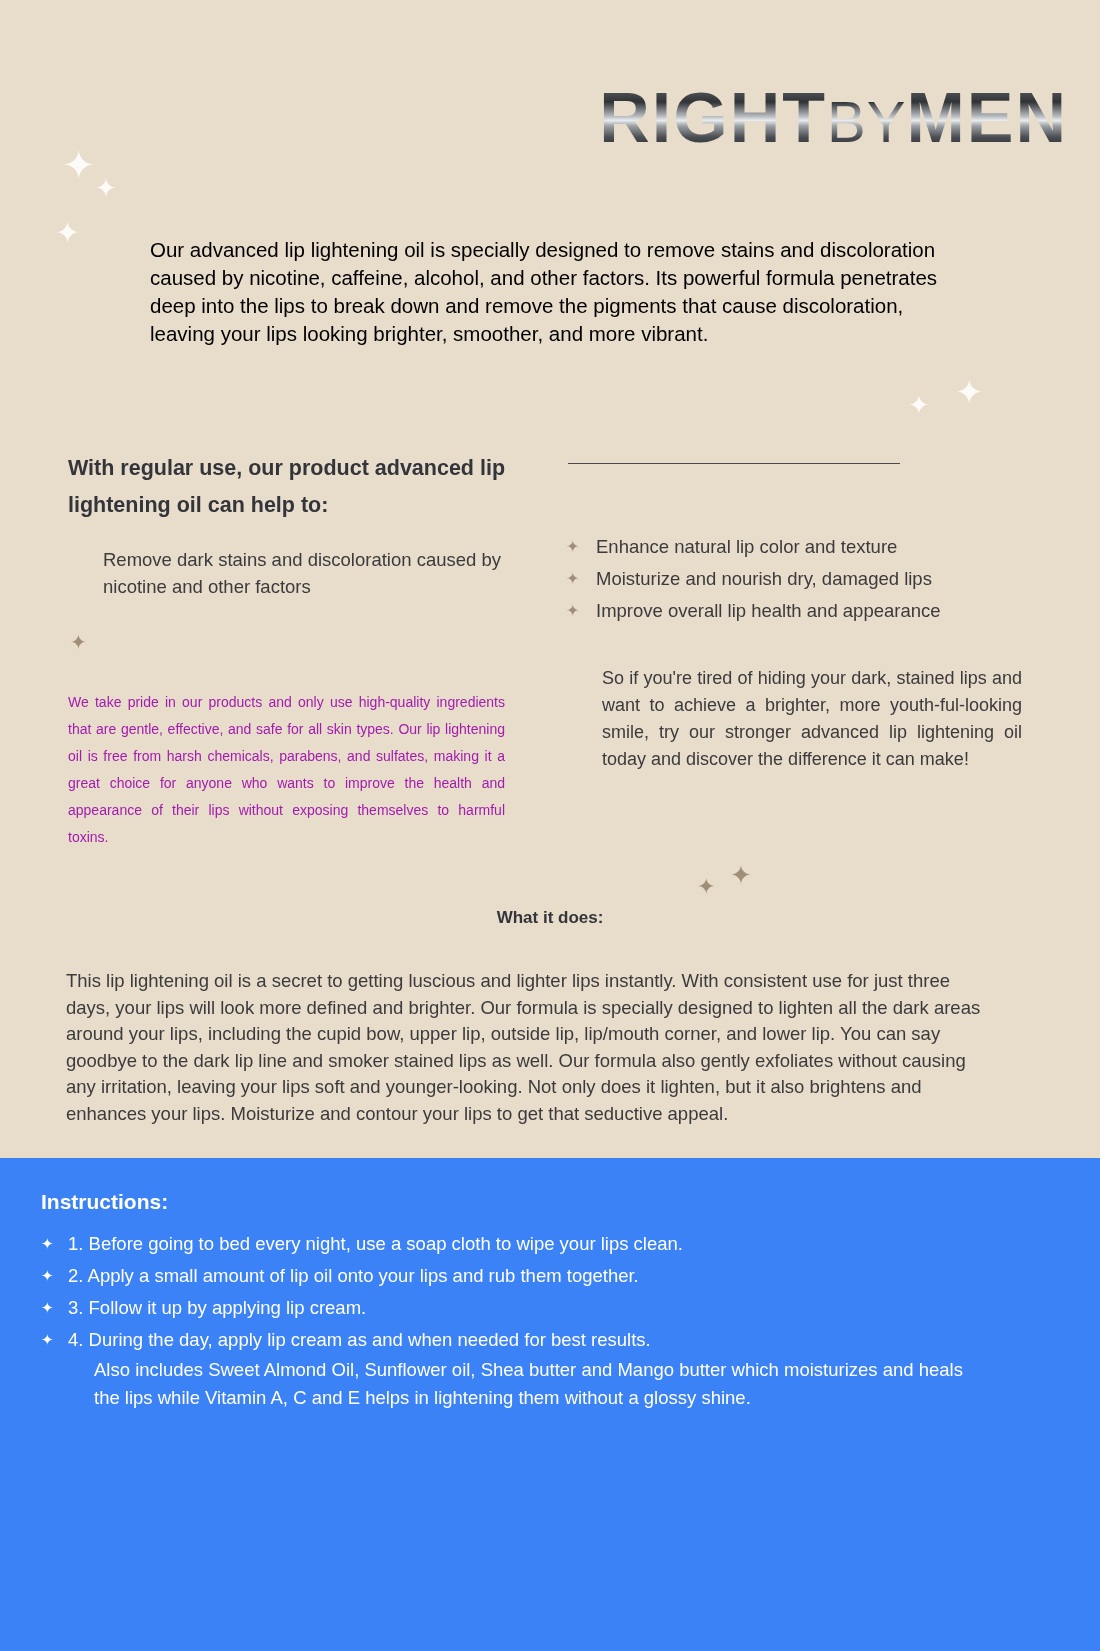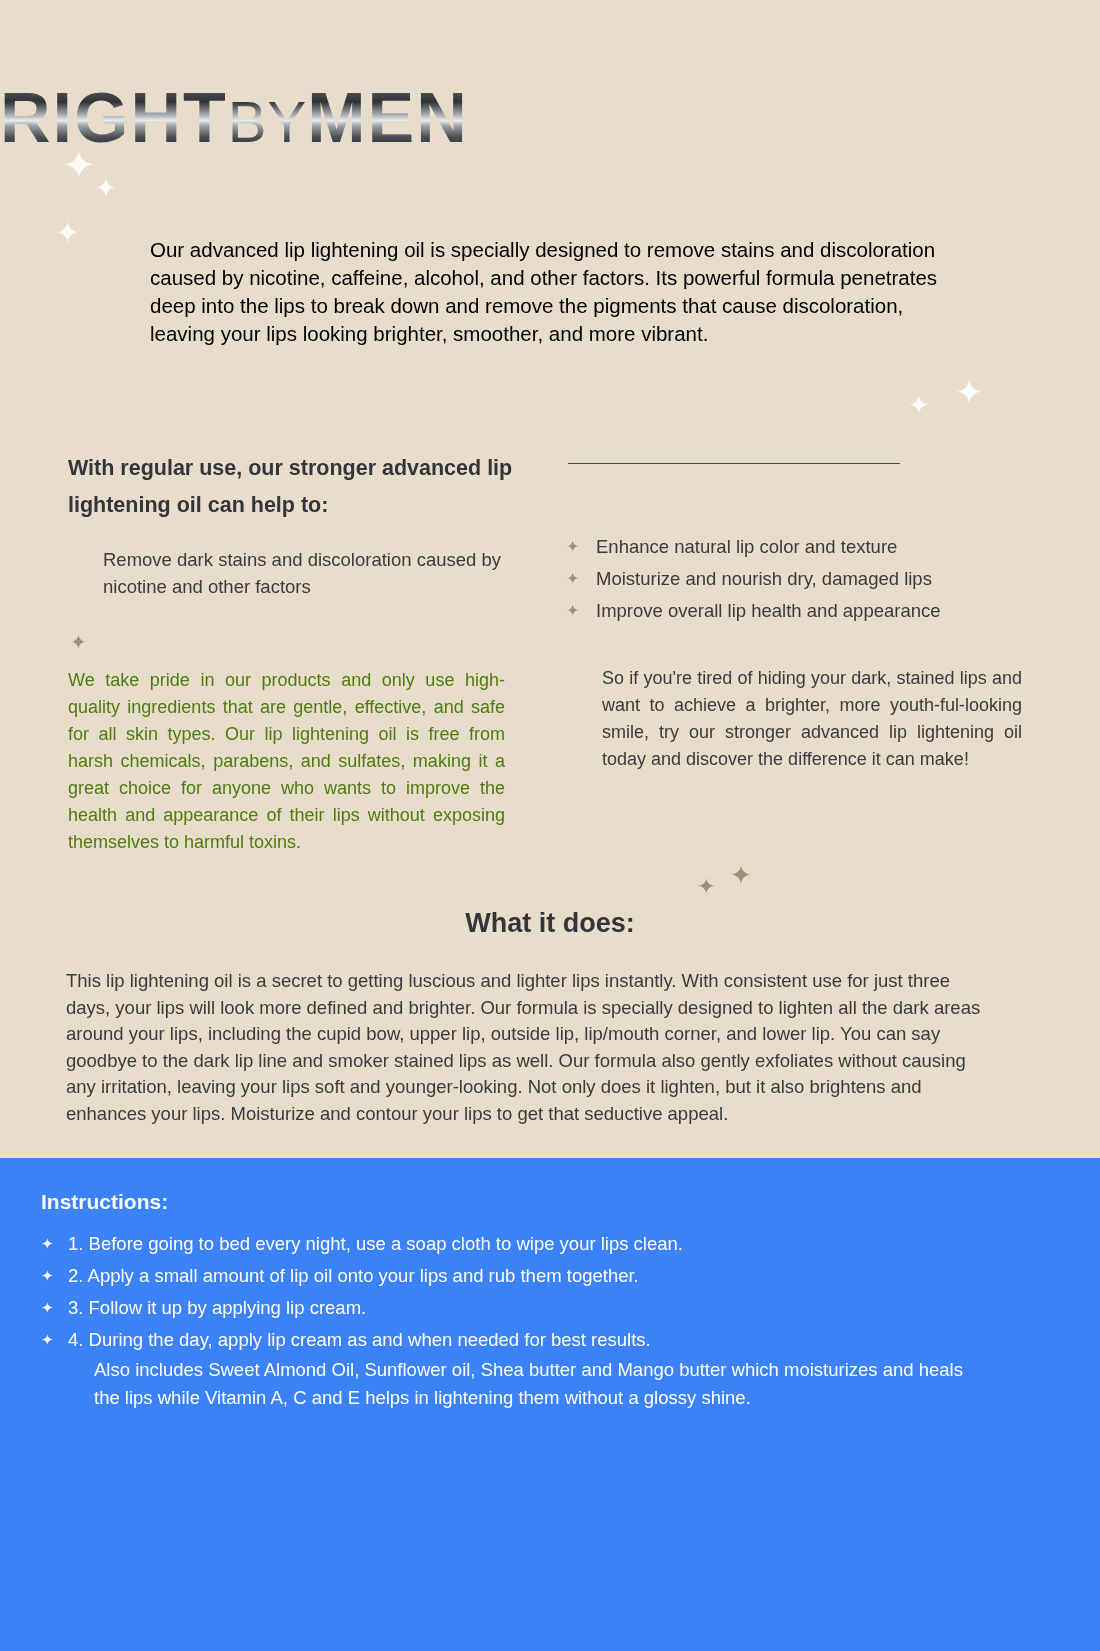--- a/index.html
+++ b/index.html
@@ -31,21 +31,21 @@
     line-height: 1;
     font-family: "DejaVu Sans", sans-serif;
   }
 
   
   .logo-wrap {
     position: absolute;
     top: 78px;
     left: 0;
     width: 1068px;
-    text-align: left;
+    text-align: right;
   }
   .logo {
     display: inline-block;
     font-family: "Liberation Sans", sans-serif;
     font-size: 70px;
     font-weight: 700;
     letter-spacing: 2px;
     background: linear-gradient(180deg,
         #8e9195 0%,
         #54585c 14%,
@@ -129,48 +129,48 @@
     font-family: "DejaVu Sans", sans-serif;
   }
   .rl-text {
     font-size: 18.5px;
     line-height: 27px;
     color: #3b3b3d;
   }
 
   .para-left {
     position: absolute;
-    top: 667px;
+    top: 689px;
     left: 68px;
     width: 437px;
-    font-size: 18px;
+    font-size: 14px;
     line-height: 27px;
     text-align: justify;
-    color: #4d7c0f;
+    color: #a21caf;
   }
   .para-right {
     position: absolute;
     top: 665px;
     left: 566px;
     width: 420px;
     font-size: 18px;
     line-height: 27px;
     text-align: justify;
     color: #3b3b3d;
     margin-left: 36px;
   }
 
   
   .wid-head {
     position: absolute;
     top: 908px;
     left: 0;
     width: 1100px;
     text-align: center;
-    font-size: 27px;
+    font-size: 17px;
     font-weight: 700;
     color: #33353a;
   }
   .wid-body {
     position: absolute;
     top: 968px;
     left: 66px;
     width: 918px;
     text-align: left;
     font-size: 18.5px;
@@ -265,21 +265,21 @@
   <div class="logo-wrap">
     <span class="logo">
       <span>RIGHT</span><span class="thin">BY</span><span>MEN</span>
     </span>
   </div>
 
   <div class="intro">Our advanced lip lightening oil is specially designed to remove stains and discoloration caused by nicotine, caffeine, alcohol, and other factors. Its powerful formula penetrates deep into the lips to break down and remove the pigments that cause discoloration, leaving your lips looking brighter, smoother, and more vibrant.</div>
 
   <div class="rule"></div>
 
-  <div class="sec-head">With regular use, our stronger advanced lip lightening oil can help to:</div>
+  <div class="sec-head">With regular use, our product advanced lip lightening oil can help to:</div>
 
   <div class="left-item">Remove dark stains and discoloration caused by nicotine and other factors</div>
 
   <div class="spark" style="top:632px; left:70px; font-size:20px; color:#a08f76;">✦</div>
 
   <div class="right-list">
     <div class="rl-row">
       <span class="rl-star">✦</span>
       <span class="rl-text">Enhance natural lip color and texture</span>
     </div>

